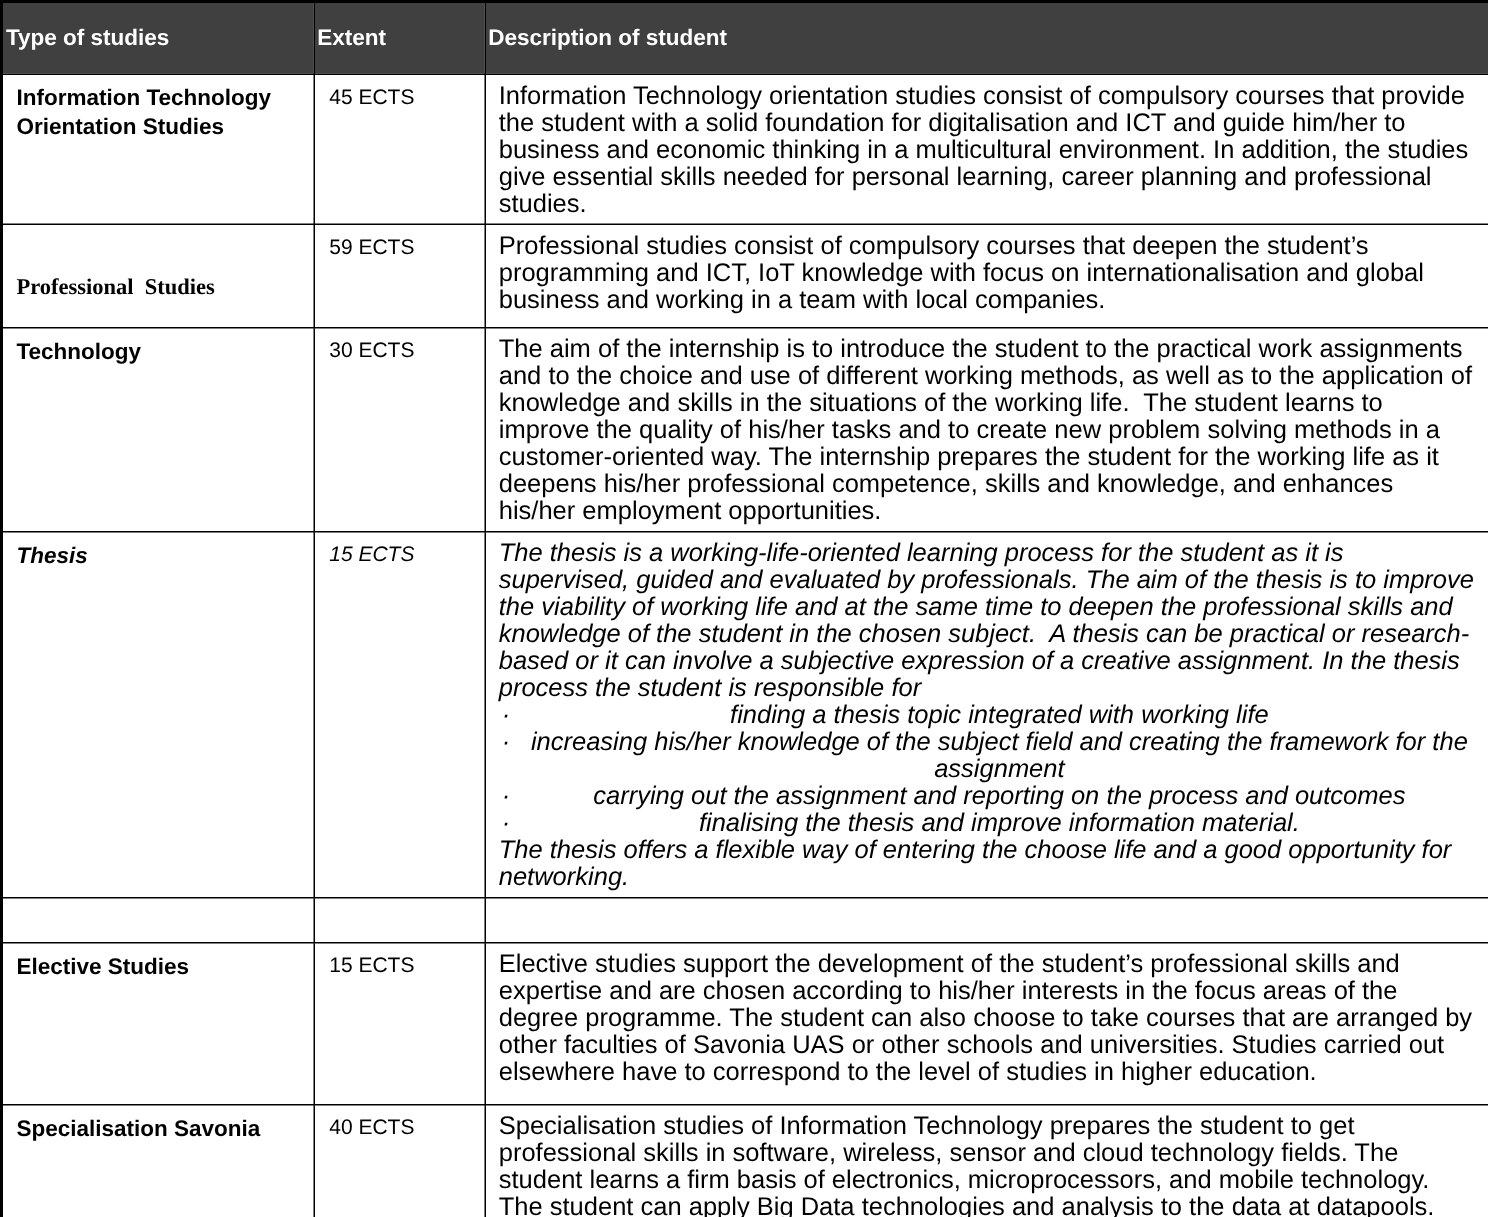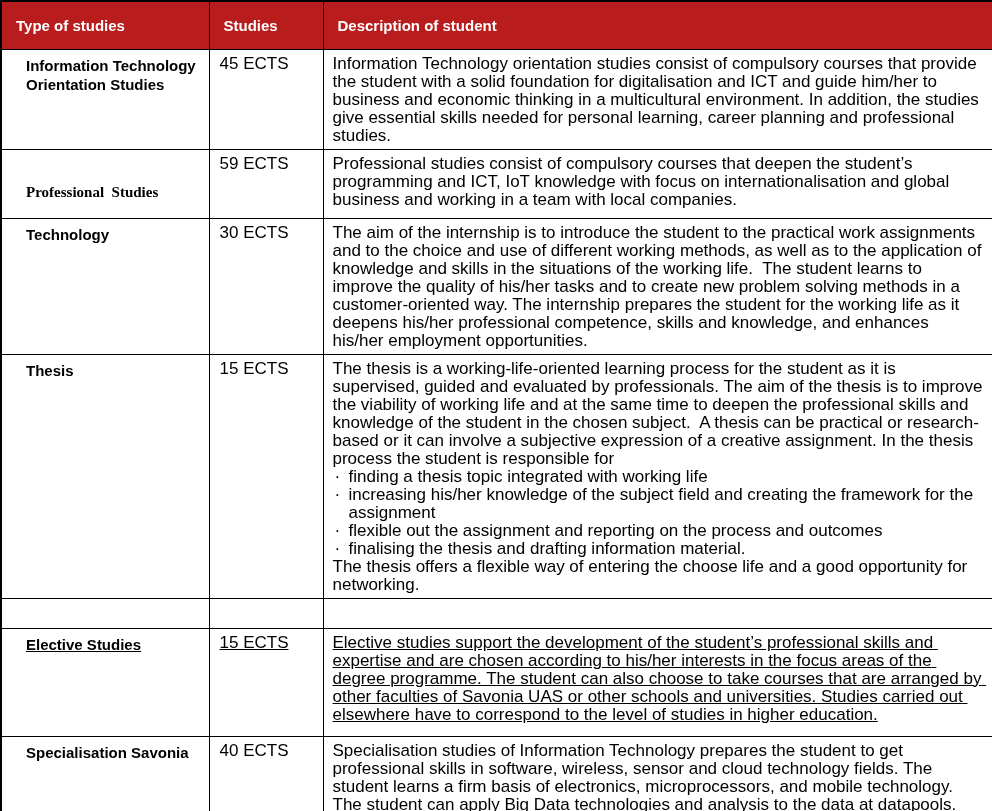--- a/index.html
+++ b/index.html
@@ -24,49 +24,49 @@
 
   th, td {
     border: 1px solid #000000;
     vertical-align: top;
     overflow: hidden;
   }
   tr.header-row { height: 48px; }
   tr.r-it       { height: 95px; }
   tr.r-prof     { height: 69px; }
   tr.r-intern   { height: 128px; }
-  tr.r-thesis   { height: 203px; }
+  tr.r-thesis   { height: 203px; font-style: italic; }
   tr.r-empty    { height: 30px; }
-  tr.r-elective { height: 108px; text-decoration: underline; }
+  tr.r-elective { height: 108px; }
   tr.r-special  { height: 90px; }
   tr.r-total    { height: 36px; }
 
   th {
-    background: #b91c1c;
+    background: #404040;
     color: #ffffff;
     font-size: 15px;
     font-weight: bold;
     text-align: left;
     vertical-align: middle;
-    padding: 4px 14px;
+    padding: 4px 2px;
     white-space: pre-wrap;
   }
   td.type-cell {
     font-weight: bold;
     font-size: 15px;
     line-height: 19px;
-    padding: 6px 8px 4px 24px;
+    padding: 6px 8px 4px 9px;
     white-space: pre-wrap;
   }
   td.type-cell.pad-mid {
     padding-top: 33px;
     font-family: Liberation Serif, serif;
   }
   td.extent-cell {
-    font-size: 17px;
+    font-size: 14px;
     line-height: 18px;
     padding: 5px 6px 4px 10px;
   }
   td.desc-cell {
     font-size: 17px;
     line-height: 18px;
     padding: 5px 8px 4px 9px;
   }
   .desc-text {
     white-space: pre-wrap;
@@ -77,36 +77,37 @@
   }
   .bullet-marker {
     flex: 0 0 auto;
     width: 16px;
     padding-left: 2px;
     box-sizing: border-box;
   }
   .bullet-text {
     flex: 1 1 auto;
     white-space: pre-wrap;
+    text-align: center;
   }
 </style>
 </head>
 <body>
 
 <div class="table-wrap">
   <table class="studies">
     <colgroup>
       <col class="c-type">
       <col class="c-extent">
       <col class="c-desc">
     </colgroup>
     <thead>
       <tr class="header-row">
         <th>Type of studies</th>
-        <th>Studies</th>
+        <th>Extent</th>
         <th>Description of student</th>
       </tr>
     </thead>
     <tbody>
       <tr class="r-it">
         <td class="type-cell">Information Technology Orientation Studies</td>
         <td class="extent-cell">45 ECTS</td>
         <td class="desc-cell">
           <div class="desc-text">Information Technology orientation studies consist of compulsory courses that provide the student with a solid foundation for digitalisation and ICT and guide him/her to business and economic thinking in a multicultural environment. In addition, the studies give essential skills needed for personal learning, career planning and professional studies.</div>
         </td>
@@ -133,25 +134,25 @@
           <div class="bullet-line">
             <span class="bullet-marker">·</span>
             <span class="bullet-text">finding a thesis topic integrated with working life</span>
           </div>
           <div class="bullet-line">
             <span class="bullet-marker">·</span>
             <span class="bullet-text">increasing his/her knowledge of the subject field and creating the framework for the assignment</span>
           </div>
           <div class="bullet-line">
             <span class="bullet-marker">·</span>
-            <span class="bullet-text">flexible out the assignment and reporting on the process and outcomes</span>
+            <span class="bullet-text">carrying out the assignment and reporting on the process and outcomes</span>
           </div>
           <div class="bullet-line">
             <span class="bullet-marker">·</span>
-            <span class="bullet-text">finalising the thesis and drafting information material.</span>
+            <span class="bullet-text">finalising the thesis and improve information material.</span>
           </div>
           <div class="desc-text">The thesis offers a flexible way of entering the choose life and a good opportunity for networking.</div>
         </td>
       </tr>
       <tr class="r-empty">
         <td class="type-cell"></td>
         <td class="extent-cell"></td>
         <td class="desc-cell"></td>
       </tr>
       <tr class="r-elective">

